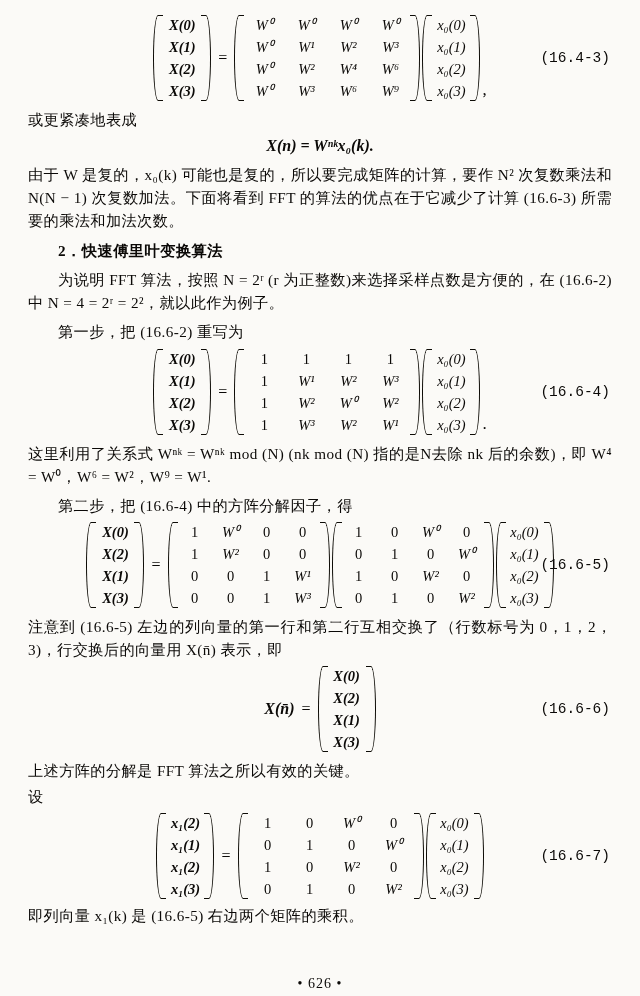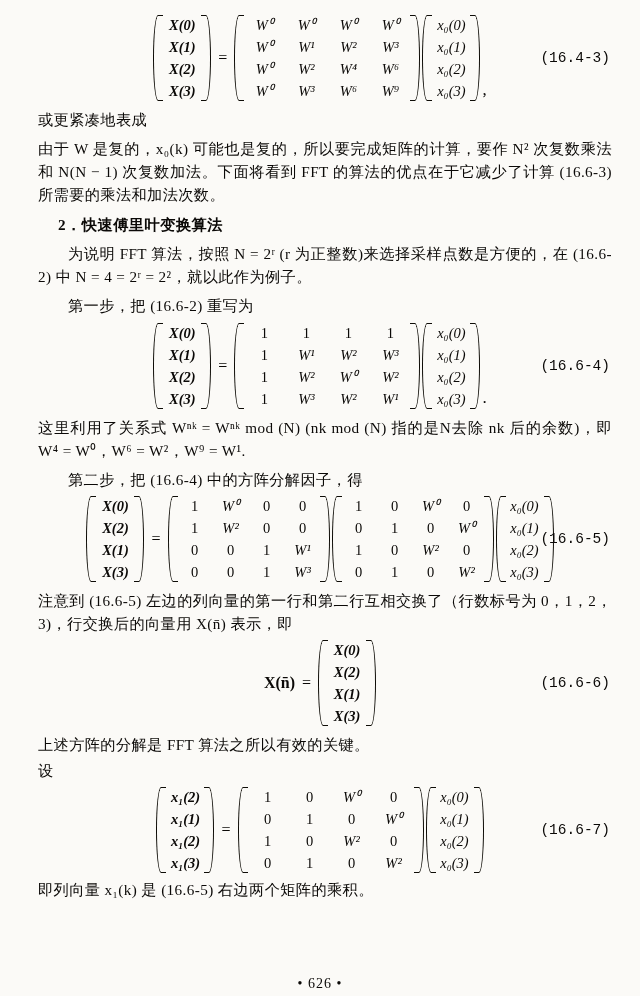--- a/index.html
+++ b/index.html
@@ -23,40 +23,40 @@
     padding: 10px 28px 2px 28px;
     box-sizing: border-box;
     filter: contrast(1.08) saturate(0.9);
   }
   
   .para {
     font-size: 15.2px;
     line-height: 1.52;
     text-align: justify;
     letter-spacing: 0.4px;
-    margin: 6px 0 2px 10px;
+    margin: 6px 0 2px 0;
     font-family: "Liberation Serif", serif;
   }
   .para.indent { text-indent: 30px; }
   .para.noindent { text-indent: 0; }
   .heading {
     font-size: 15.2px;
     line-height: 1.5;
     text-indent: 30px;
     letter-spacing: 0.5px;
     margin: 7px 0 3px 0;
     font-weight: 600;
   }
   .centerline {
     text-align: center;
     font-size: 16px;
     margin: 6px 0 8px 0;
     font-family: "Liberation Serif", serif;
   }
-  .inline-math { font-family: "Liberation Serif", serif; }
+  .inline-math { font-style: italic; font-family: "Liberation Serif", serif; }
   .bolditalic { font-style: italic; font-weight: bold; }
 
   
   .eqrow {
     position: relative;
     display: flex;
     align-items: center;
     justify-content: center;
     margin: 4px 0 4px 0;
   }
@@ -210,20 +210,21 @@
             </span>
         </span>
       </span>
       <span class="eqtail">,</span>
     </div>
     <span class="eqtag">(16.4-3)</span>
   </div>
 
   <div class="para noindent">或更紧凑地表成</div>
 
+  <div class="centerline bolditalic">X(n) = Wⁿᵏx₀(k).</div>
 
   <div class="para noindent">由于 W 是复的，x₀(k) 可能也是复的，所以要完成矩阵的计算，要作 N² 次复数乘法和 N(N − 1) 次复数加法。下面将看到 FFT 的算法的优点在于它减少了计算 (16.6-3) 所需要的乘法和加法次数。</div>
 
   <div class="heading">2．快速傅里叶变换算法</div>
 
   <div class="para indent">为说明 FFT 算法，按照 N = 2ʳ (r 为正整数)来选择采样点数是方便的，在 (16.6-2) 中 N = 4 = 2ʳ = 2²，就以此作为例子。</div>
 
   <div class="para indent">第一步，把 (16.6-2) 重写为</div>
 
   <div class="eqrow">

